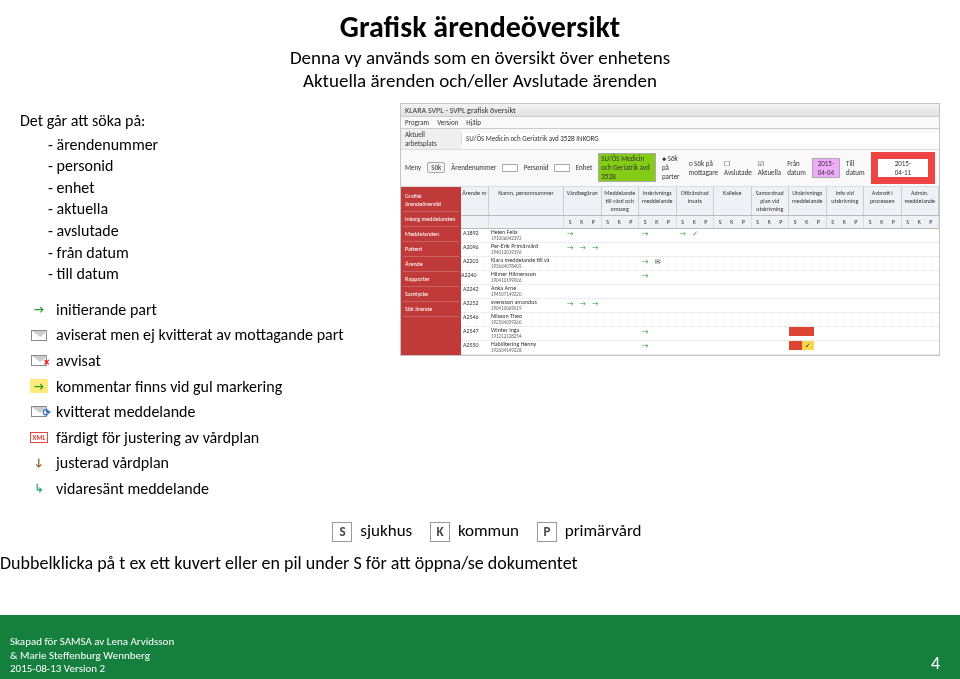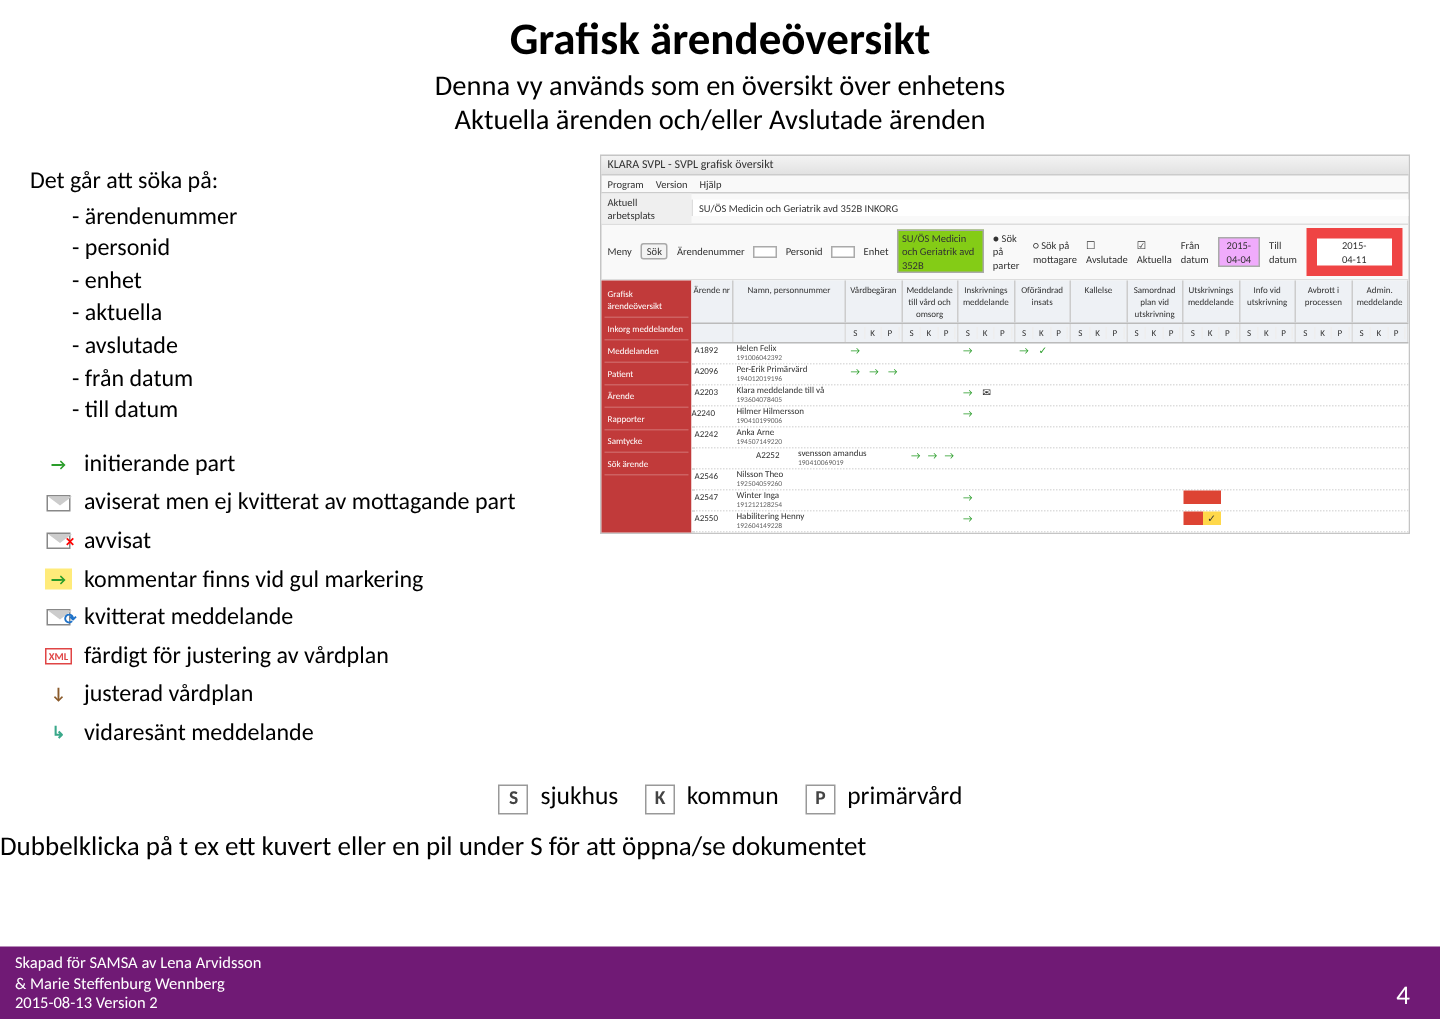--- a/index.html
+++ b/index.html
@@ -266,24 +266,24 @@
   .instruction {
     text-align: left;
     font-size: 18px;
     margin-top: 4px;
   }
   .footer {
     position: absolute;
     bottom: 0;
     left: 0;
     right: 0;
-    background: #701a75;
+    background: #15803d;
     color: #fff;
     font-size: 11px;
-    padding: 4px 20px 4px 10px;
+    padding: 20px 20px 4px 10px;
     display: flex;
     justify-content: space-between;
     align-items: flex-end;
     line-height: 1.2;
   }
   .footer .pnum {
     font-size: 18px;
   }
 </style>
 </head>
@@ -636,21 +636,21 @@
                   <span></span>
                   <span></span>
                   <span></span>
                   <span></span>
                   <span></span>
                   <span></span>
                   <span></span>
                 </div>
               </div>
               <div class="ss-data-row">
-                <div class="c-nr" style="width: 28px; padding-left: 2px; margin-left: 41px;">A2252</div>
+                <div class="c-nr" style="width: 28px; padding-left: 2px;">A2252</div>
                 <div class="c-name" style="width: 75px; padding-left: 2px; line-height: 1;">svensson amandus<br><span style="font-size:5px;color:#666">190410069019</span></div>
                 <div class="cell-icons">
                   <span class="g">→</span>
                   <span class="g">→</span>
                   <span class="g">→</span>
                   <span></span>
                   <span></span>
                   <span></span>
                   <span></span>
                   <span></span>

